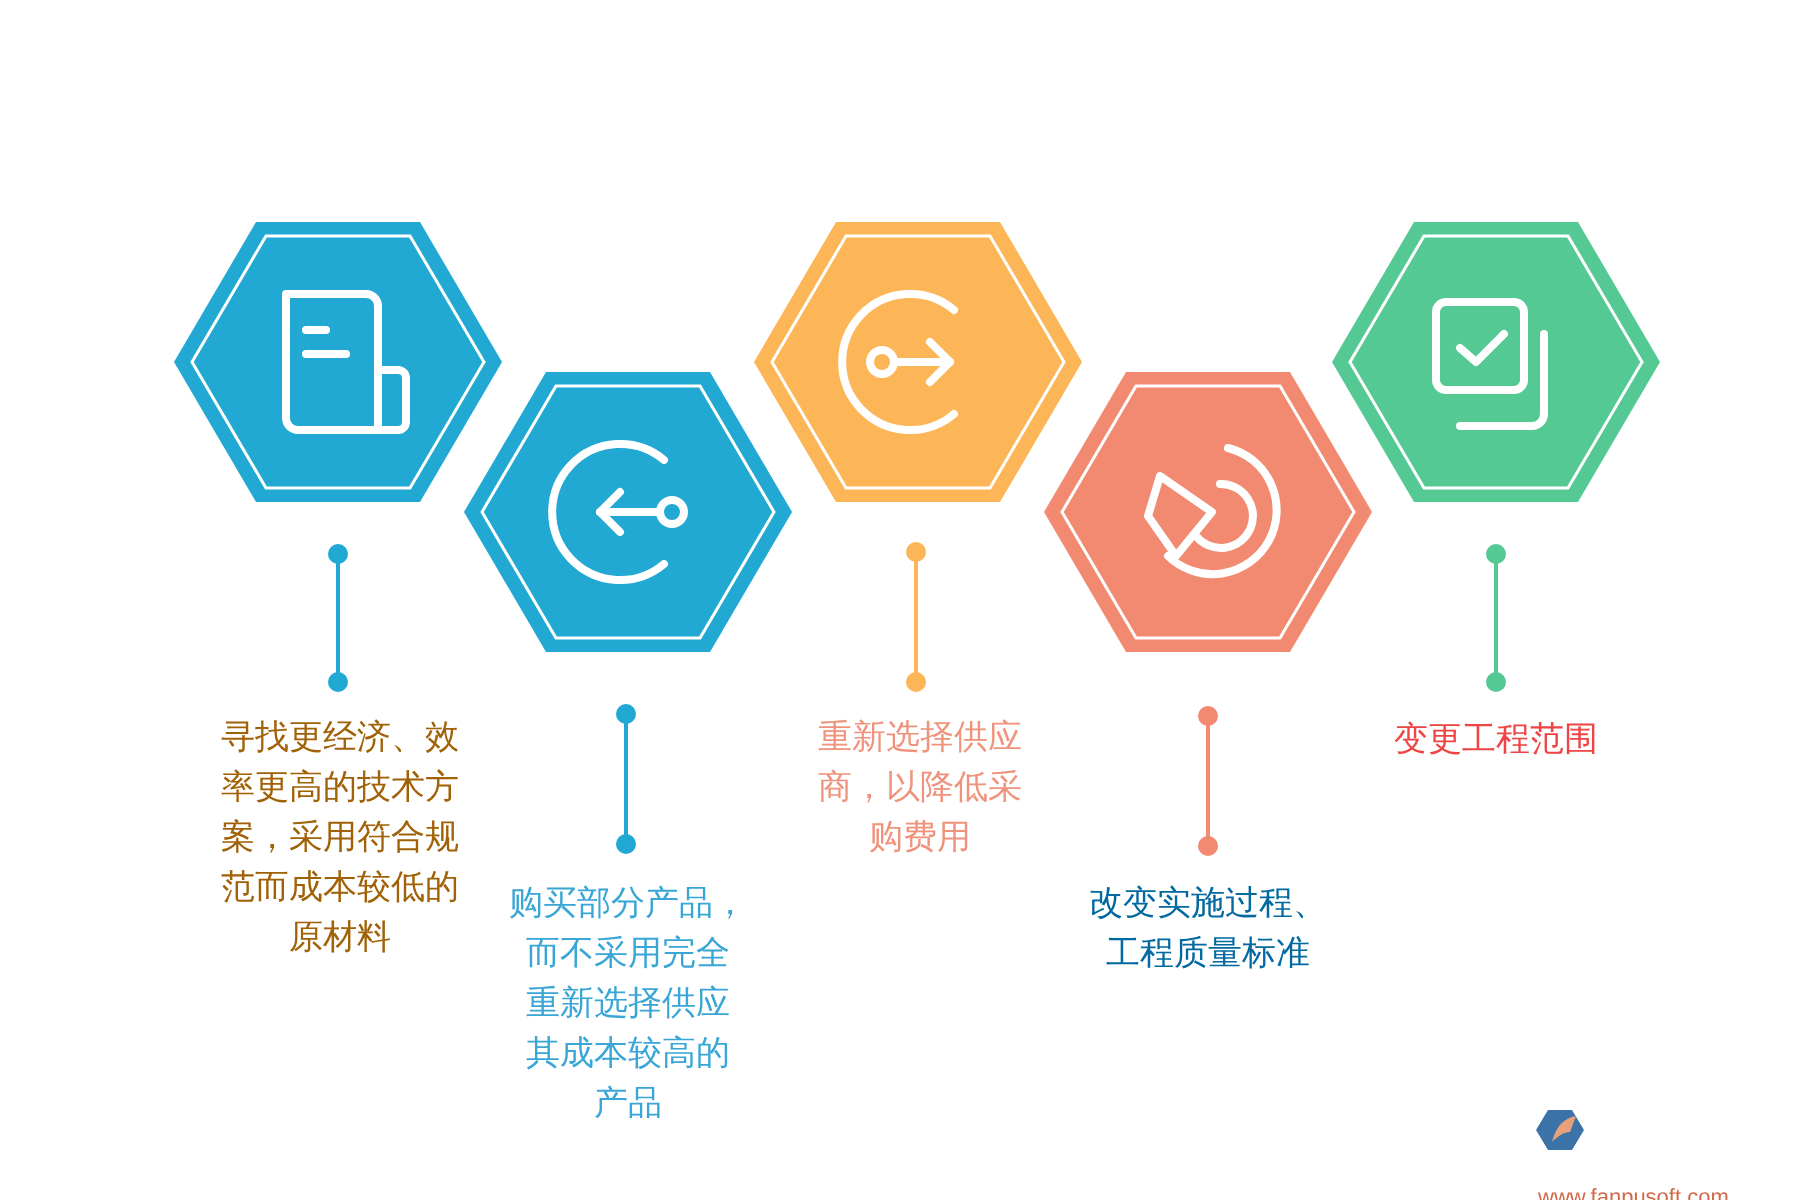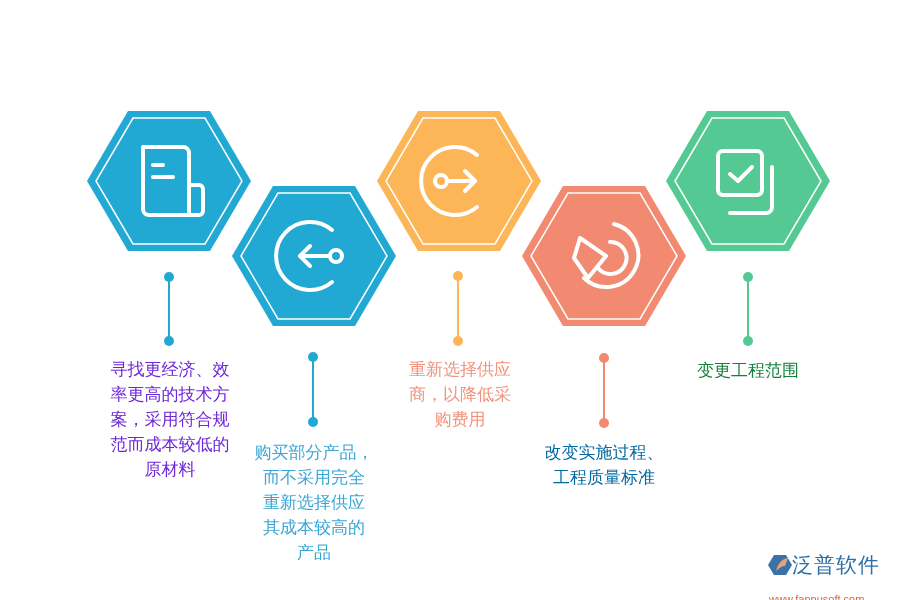--- a/index.html
+++ b/index.html
@@ -30,21 +30,21 @@
       <line x1="66" y1="54" x2="76" y2="54"></line>
       <line x1="66" y1="66" x2="86" y2="66"></line>
     </g>
   </svg>
 </div>
 <div class="conn" style="left:164px; top:272px; height:75px;">
   <div class="dot" style="top:0; background:#22a9d3;"></div>
   <div class="line" style="top:5px; height:64px; background:#22a9d3;"></div>
   <div class="dot" style="top:64px; background:#22a9d3;"></div>
 </div>
-<div class="label" style="left:84px; top:357px; width:172px; color:#6d28d9;">寻找更经济、效
+<div class="label" style="left:84px; top:357px; width:172px; color:#a16207;">寻找更经济、效
 率更高的技术方
 案，采用符合规
 范而成本较低的
 原材料</div>
 
 <div class="hex" style="left:232px; top:186px;">
   <svg width="164" height="140" viewBox="0 0 164 140">
     <polygon points="41,0 123,0 164,70 123,140 41,140 0,70" fill="#22a9d3"></polygon>
     <polygon points="46,7 118,7 155,70 118,133 46,133 9,70" fill="none" stroke="#ffffff" stroke-width="1.5"></polygon>
   </svg>
@@ -123,22 +123,21 @@
       <polyline points="64,63 72,70 86,56"></polyline>
       <path d="M106,56 v40 a6,6 0 0 1 -6,6 h-36"></path>
     </g>
   </svg>
 </div>
 <div class="conn" style="left:743px; top:272px; height:75px;">
   <div class="dot" style="top:0; background:#55c993;"></div>
   <div class="line" style="top:5px; height:64px; background:#55c993;"></div>
   <div class="dot" style="top:64px; background:#55c993;"></div>
 </div>
-<div class="label" style="left:670px; top:358px; width:156px; color:#15803d;">变更工程范围</div>
+<div class="label" style="left:670px; top:358px; width:156px; color:#ef4444;">变更工程范围</div>
 
 <div class="logo">
   <svg width="26" height="24" viewBox="0 0 26 24" style="position:absolute;left:2px;top:0;">
     <polygon points="6,2 18,2 24,12 18,22 6,22 0,12" fill="#3b73a8"></polygon>
     <path d="M8,18 C10,10 14,6 20,5 L17,13 C14,13 11,15 8,18 z" fill="#e7a07a"></path>
   </svg>
-  <span class="logo-name">泛普软件</span>
   <span class="logo-url">www.fanpusoft.com</span>
 </div>
 
 </body></html>

